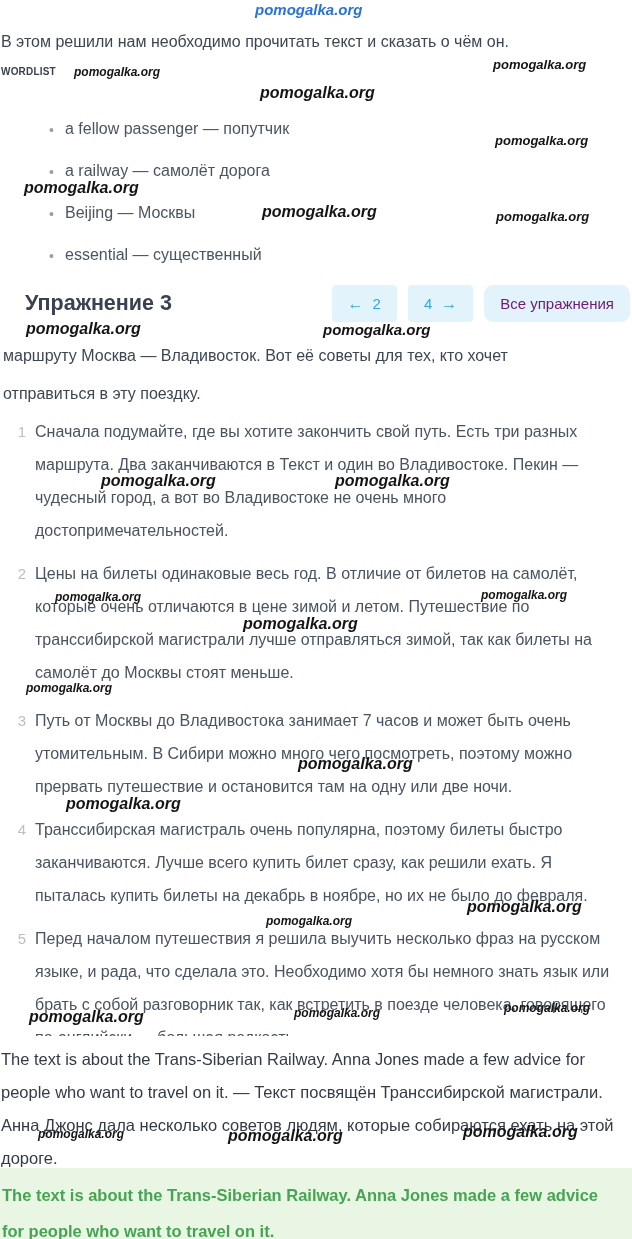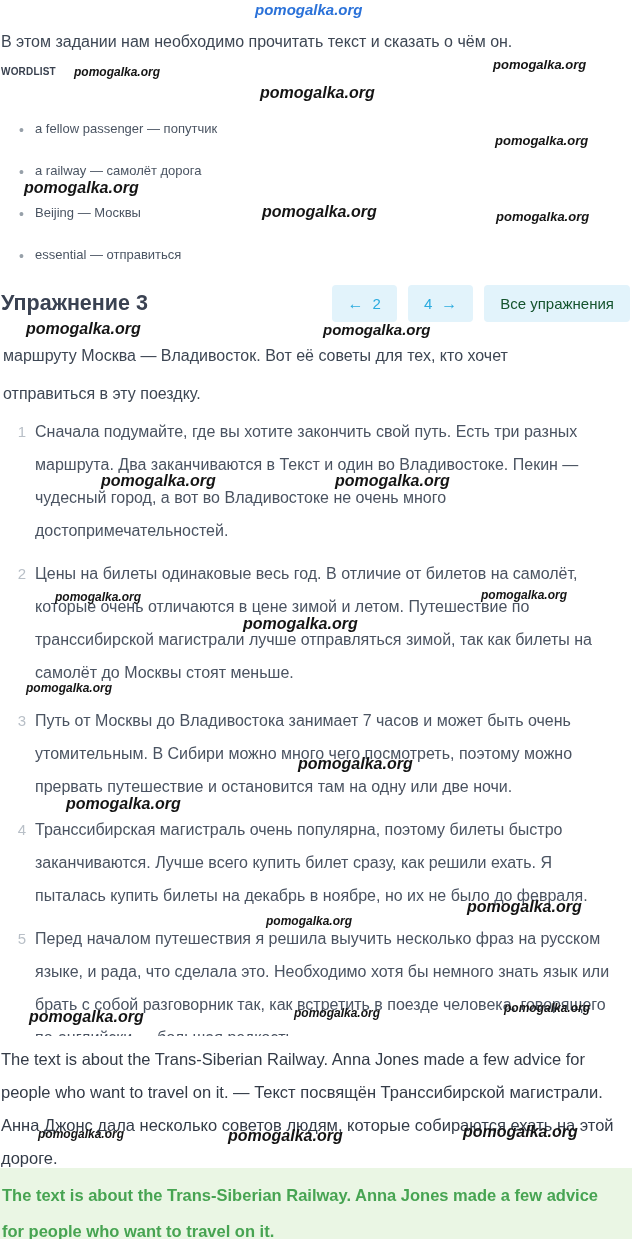--- a/index.html
+++ b/index.html
@@ -29,38 +29,40 @@
     line-height: 16px;
     font-weight: 700;
     letter-spacing: 0.2px;
     color: #39414f;
   }
   ul.wordlist { list-style: none; margin: 37px 0 0 0; padding: 0; }
   ul.wordlist li {
     position: relative;
     padding-left: 35px;
     margin-bottom: 18px;
-    font-size: 13px;
+    font-size: 16px;
     line-height: 24px;
     color: #4a5462;
+    margin-left: 30px;
   }
   ul.wordlist li::before {
     content: "•";
     position: absolute;
     left: 19px;
     top: 1px;
     color: #97a0a9;
     font-size: 14px;
   }
   .exercise-header {
     display: flex;
     align-items: center;
     justify-content: space-between;
     margin-top: 4px;
     padding-right: 2px;
+    padding-left: 24px;
   }
   .exercise-title {
     margin: 0 0 0 1px;
     font-size: 21.5px;
     line-height: 25px;
     font-weight: 700;
     color: #3a4252;
   }
   .nav-buttons { display: flex; align-items: center; gap: 11px; }
   .btn {
@@ -140,43 +142,43 @@
     white-space: nowrap;
     line-height: 1.1;
     font-style: italic;
   }
 </style>
 </head>
 <body>
 
 <div class="page">
 
-  <p class="intro">В этом задании нам необходимо прочитать текст и сказать о чём он.</p>
+  <p class="intro">В этом решили нам необходимо прочитать текст и сказать о чём он.</p>
 
   <h3 class="wordlist-title">WORDLIST</h3>
 
   <ul class="wordlist">
       <li>a fellow passenger — попутчик</li>
       <li>a railway — самолёт дорога</li>
       <li>Beijing — Москвы</li>
-      <li>essential — отправиться</li>
+      <li>essential — существенный</li>
     </ul>
 
   <div class="exercise-header">
     <h2 class="exercise-title">Упражнение 3</h2>
     <div class="nav-buttons">
       <button class="btn" style="background: rgb(226, 243, 251); color: rgb(43, 171, 223);">
         <span class="arrow">←</span>
         <span>2</span>
       </button>
       <button class="btn" style="background: rgb(226, 243, 251); color: rgb(43, 171, 223);">
         <span>4</span>
         <span class="arrow">→</span>
       </button>
-      <button class="btn" style="background: rgb(226, 243, 251); color: #14532d;">Все упражнения</button>
+      <button class="btn" style="background: rgb(226, 243, 251); color: #701a75; border-radius: 9px;">Все упражнения</button>
     </div>
   </div>
 
   <p class="lead">маршруту Москва — Владивосток. Вот её советы для тех, кто хочет отправиться в эту поездку.</p>
 
   <ol class="passage">
       <li><span class="num">1</span><span>Сначала подумайте, где вы хотите закончить свой путь. Есть три разных маршрута. Два заканчиваются в Текст и один во Владивостоке. Пекин — чудесный город, а вот во Владивостоке не очень много достопримечательностей.</span></li>
       <li><span class="num">2</span><span>Цены на билеты одинаковые весь год. В отличие от билетов на самолёт, которые очень отличаются в цене зимой и летом. Путешествие по транссибирской магистрали лучше отправляться зимой, так как билеты на самолёт до Москвы стоят меньше.</span></li>
       <li><span class="num">3</span><span>Путь от Москвы до Владивостока занимает 7 часов и может быть очень утомительным. В Сибири можно много чего посмотреть, поэтому можно прервать путешествие и остановится там на одну или две ночи.</span></li>
       <li><span class="num">4</span><span>Транссибирская магистраль очень популярна, поэтому билеты быстро заканчиваются. Лучше всего купить билет сразу, как решили ехать. Я пыталась купить билеты на декабрь в ноябре, но их не было до февраля.</span></li>

